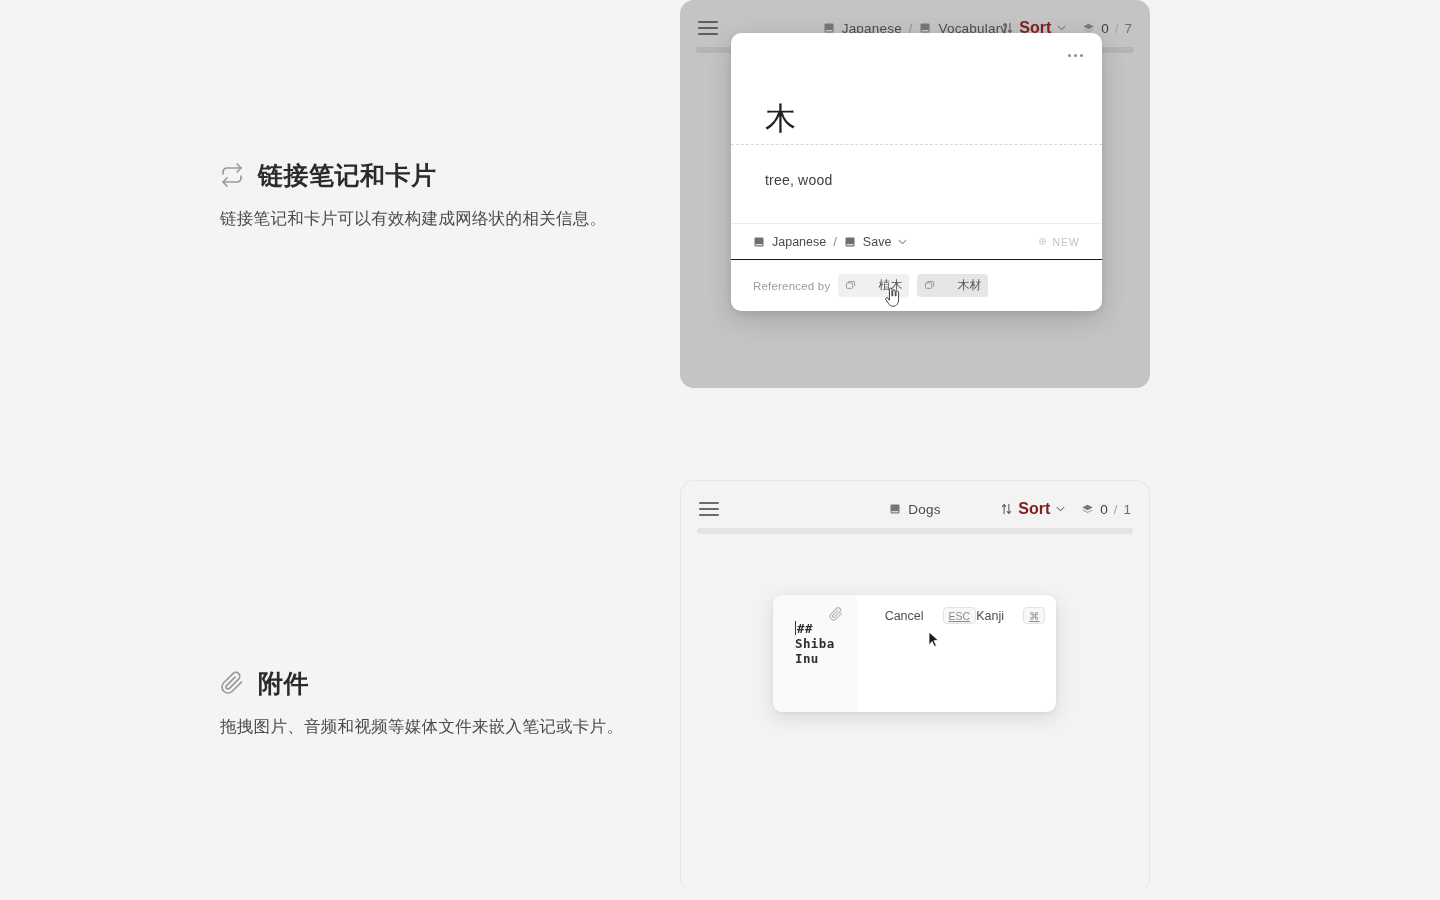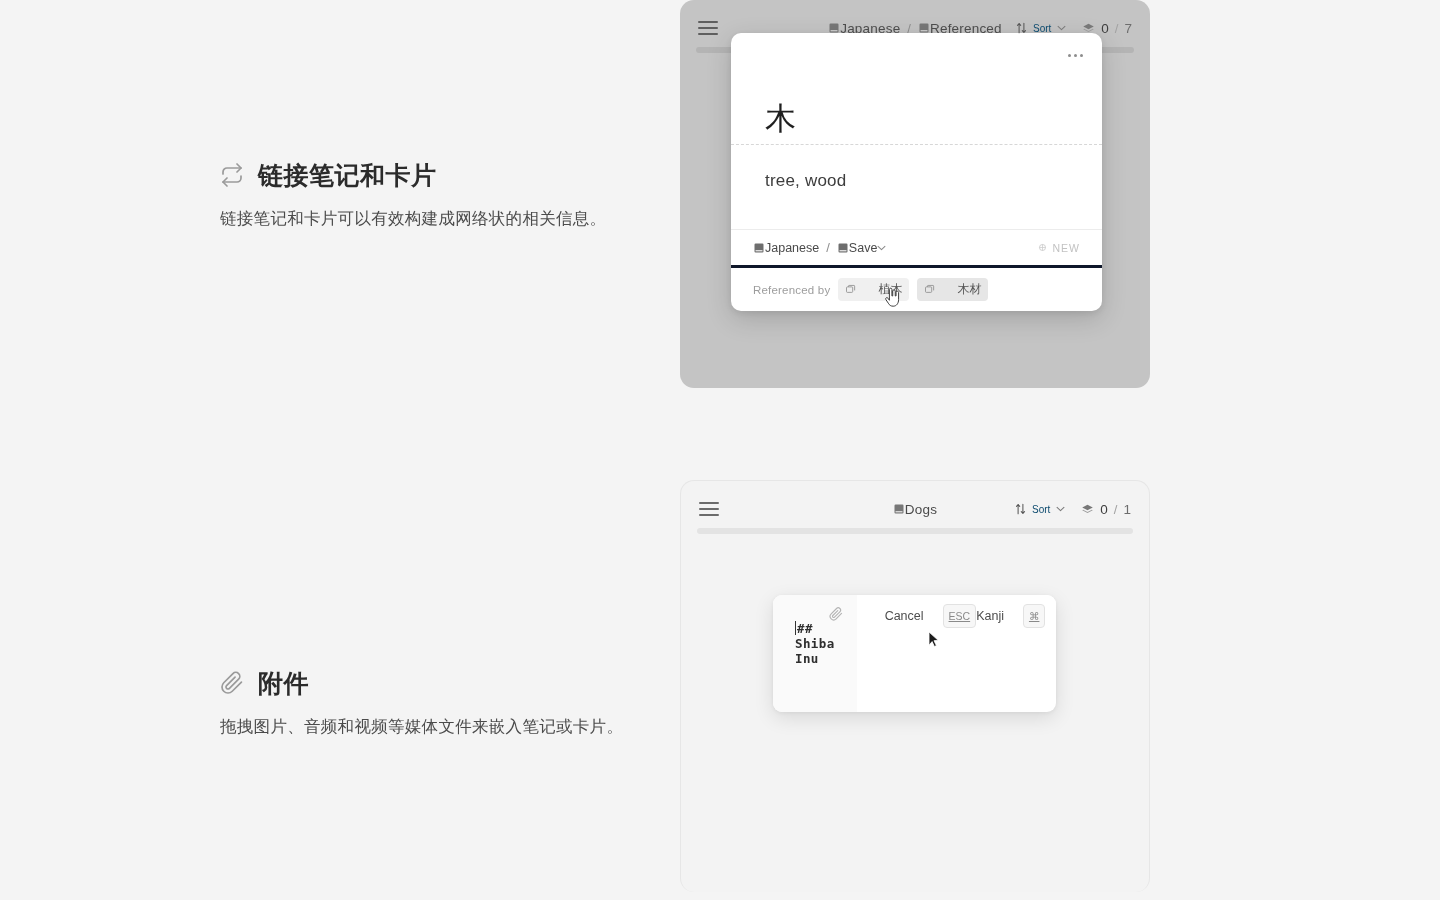--- a/index.html
+++ b/index.html
@@ -49,33 +49,33 @@
   .hamburger { width: 20px; height: 14px; display: flex; flex-direction: column;
                justify-content: space-between; flex: none; cursor: pointer; }
   .hamburger i { display: block; height: 2px; border-radius: 1px; background: #6b6b6b; }
   #panel-top .hamburger i { background: #5f5f5f; }
 
   .crumbs {
     position: absolute; left: 0; right: 0; top: 0; height: 56px;
     display: flex; align-items: center; justify-content: center; gap: 7px;
     pointer-events: none;
   }
-  .crumb { display: inline-flex; align-items: center; pointer-events: auto; justify-content: flex-end; }
+  .crumb { display: inline-flex; align-items: center; gap: 7px; pointer-events: auto; justify-content: flex-end; }
   .crumb-label { font-size: 13.5px; color: #4a4a4a; letter-spacing: .2px; }
   #panel-top .crumb-label { color: #4e4e4e; }
   .crumb-sep { font-size: 13px; color: #8e8e8e; }
   .book-ico { width: 12px; height: 12px; display: block; }
 
   .hdr-right {
     margin-left: auto; display: flex; align-items: center; gap: 16px;
     position: relative; z-index: 2;
   }
   .sort-btn { display: inline-flex; align-items: center; gap: 6px; cursor: pointer; }
   .sort-arrows { width: 11px; height: 12px; display: block; }
-  .sort-text { font-size: 10px; color: #0c4a6e; }
+  .sort-text { font-size: 16px; color: #7f1d1d; font-weight: bold; }
   .chev { width: 9px; height: 6px; display: block; }
   .count-grp { display: inline-flex; align-items: center; gap: 6px; }
   .stack-ico { width: 13px; height: 13px; display: block; }
   .count-cur { font-size: 13.5px; color: #3e3e3e; }
   .count-sep { font-size: 13px; color: #a2a2a2; }
   .count-tot { font-size: 13.5px; color: #6d6d6d; }
 
   .progress {
     position: absolute; left: 16px; right: 16px; top: 47px;
     height: 6px; border-radius: 3px; background: #e3e3e3;
@@ -95,34 +95,34 @@
     cursor: pointer;
   }
   .card-menu i { width: 3px; height: 3px; border-radius: 50%; background: #8d8d8d; display: block; }
   .card-front {
     height: 111px; display: flex; align-items: flex-end;
     padding: 0 34px 10px; flex: none;
   }
   .card-term { font-size: 31px; color: #1f1f1f; line-height: 1; }
   .card-divider { border-top: 1px dashed #d7d7d7; margin: 0 0px; }
   .card-back { flex: 1; padding: 26px 34px; }
-  .card-meaning { font-size: 17px; color: #3d3d3d; letter-spacing: .2px; }
+  .card-meaning { font-size: 14px; color: #3d3d3d; letter-spacing: .2px; }
 
   .card-foot {
     border-top: 1px solid #ececec; height: 36px; flex: none;
     display: flex; align-items: center; padding: 0 22px;
   }
   .foot-crumbs { display: flex; align-items: center; gap: 7px; }
   .foot-label { font-size: 12.5px; color: #4a4a4a; }
   .new-badge { margin-left: auto; display: inline-flex; align-items: center; gap: 5px; }
   .new-ico { width: 11px; height: 11px; display: block; }
   .new-text { font-size: 10.5px; letter-spacing: 1px; color: #c2c2c2; }
 
   .card-refs {
-    border-top: 3px solid #0f172a; height: 46px; flex: none;
+    border-top: 1px solid #0f172a; height: 52px; flex: none;
     display: flex; align-items: center; gap: 8px; padding: 0 22px;
   }
   .refs-label { font-size: 11.5px; color: #9d9d9d; letter-spacing: .2px; }
   .ref-chip {
     display: inline-flex; align-items: center; gap: 22px;
     background: #f0f0f0; border-radius: 4px; padding: 3px 7px;
     font-size: 12px; color: #555; cursor: pointer;
   }
   .ref-chip.hot { background: #e6e6e6; }
   .chip-ico { width: 11px; height: 11px; display: block; }
@@ -148,21 +148,21 @@
     display: inline-block; width: 1px; height: 14px; background: #333;
     vertical-align: -2px; margin-right: 1px;
   }
   .editor-foot {
     height: 41px; flex: none; background: #fff;
     display: flex; align-items: center; padding: 0 28px;
   }
   .act { display: inline-flex; align-items: center; gap: 19px; cursor: pointer; }
   .act-label { font-size: 12.5px; color: #4d4d4d; }
   .keycap {
-    min-width: 22px; height: 24px; padding: 0 5px;
+    min-width: 22px; height: 17px; padding: 0 5px;
     border: 1px solid #e2e2e2; border-radius: 4px; background: #f7f7f7;
     font-size: 10.5px; color: #8a8a8a; display: inline-flex;
     align-items: center; justify-content: center; text-decoration: underline;
   }
   .act.save { margin-left: auto; }
 
   
   .cursor { position: absolute; pointer-events: none; }
   #cursor-hand { left: 884px; top: 287px; width: 18px; height: 22px; }
   #cursor-arrow { left: 928px; top: 631px; width: 12px; height: 18px; }
@@ -214,21 +214,21 @@
             <rect x="3.4" y="11" width="9.2" height="1.4" fill="#e8e8e8"></rect>
           </svg>
           <span class="crumb-label">Japanese</span>
         </span>
         <span class="crumb-sep">/</span>
         <span class="crumb">
           <svg class="book-ico" viewBox="0 0 16 16">
             <rect x="2" y="2" width="12" height="12" rx="1.5" fill="#777"></rect>
             <rect x="3.4" y="11" width="9.2" height="1.4" fill="#e8e8e8"></rect>
           </svg>
-          <span class="crumb-label">Referenced</span>
+          <span class="crumb-label">Vocabulary</span>
         </span>
       </div>
 
       <div class="hdr-right">
         <span class="sort-btn">
           <svg class="sort-arrows" viewBox="0 0 12 14" fill="none" stroke="#555" stroke-width="1.2" stroke-linecap="round" stroke-linejoin="round">
             <path d="M3.2 12.6V1.8M3.2 1.8L1.3 3.9M3.2 1.8l1.9 2.1"></path>
             <path d="M8.8 1.4v10.8M8.8 12.2l1.9-2.1M8.8 12.2l-1.9-2.1"></path>
           </svg>
           <span class="sort-text">Sort</span>

